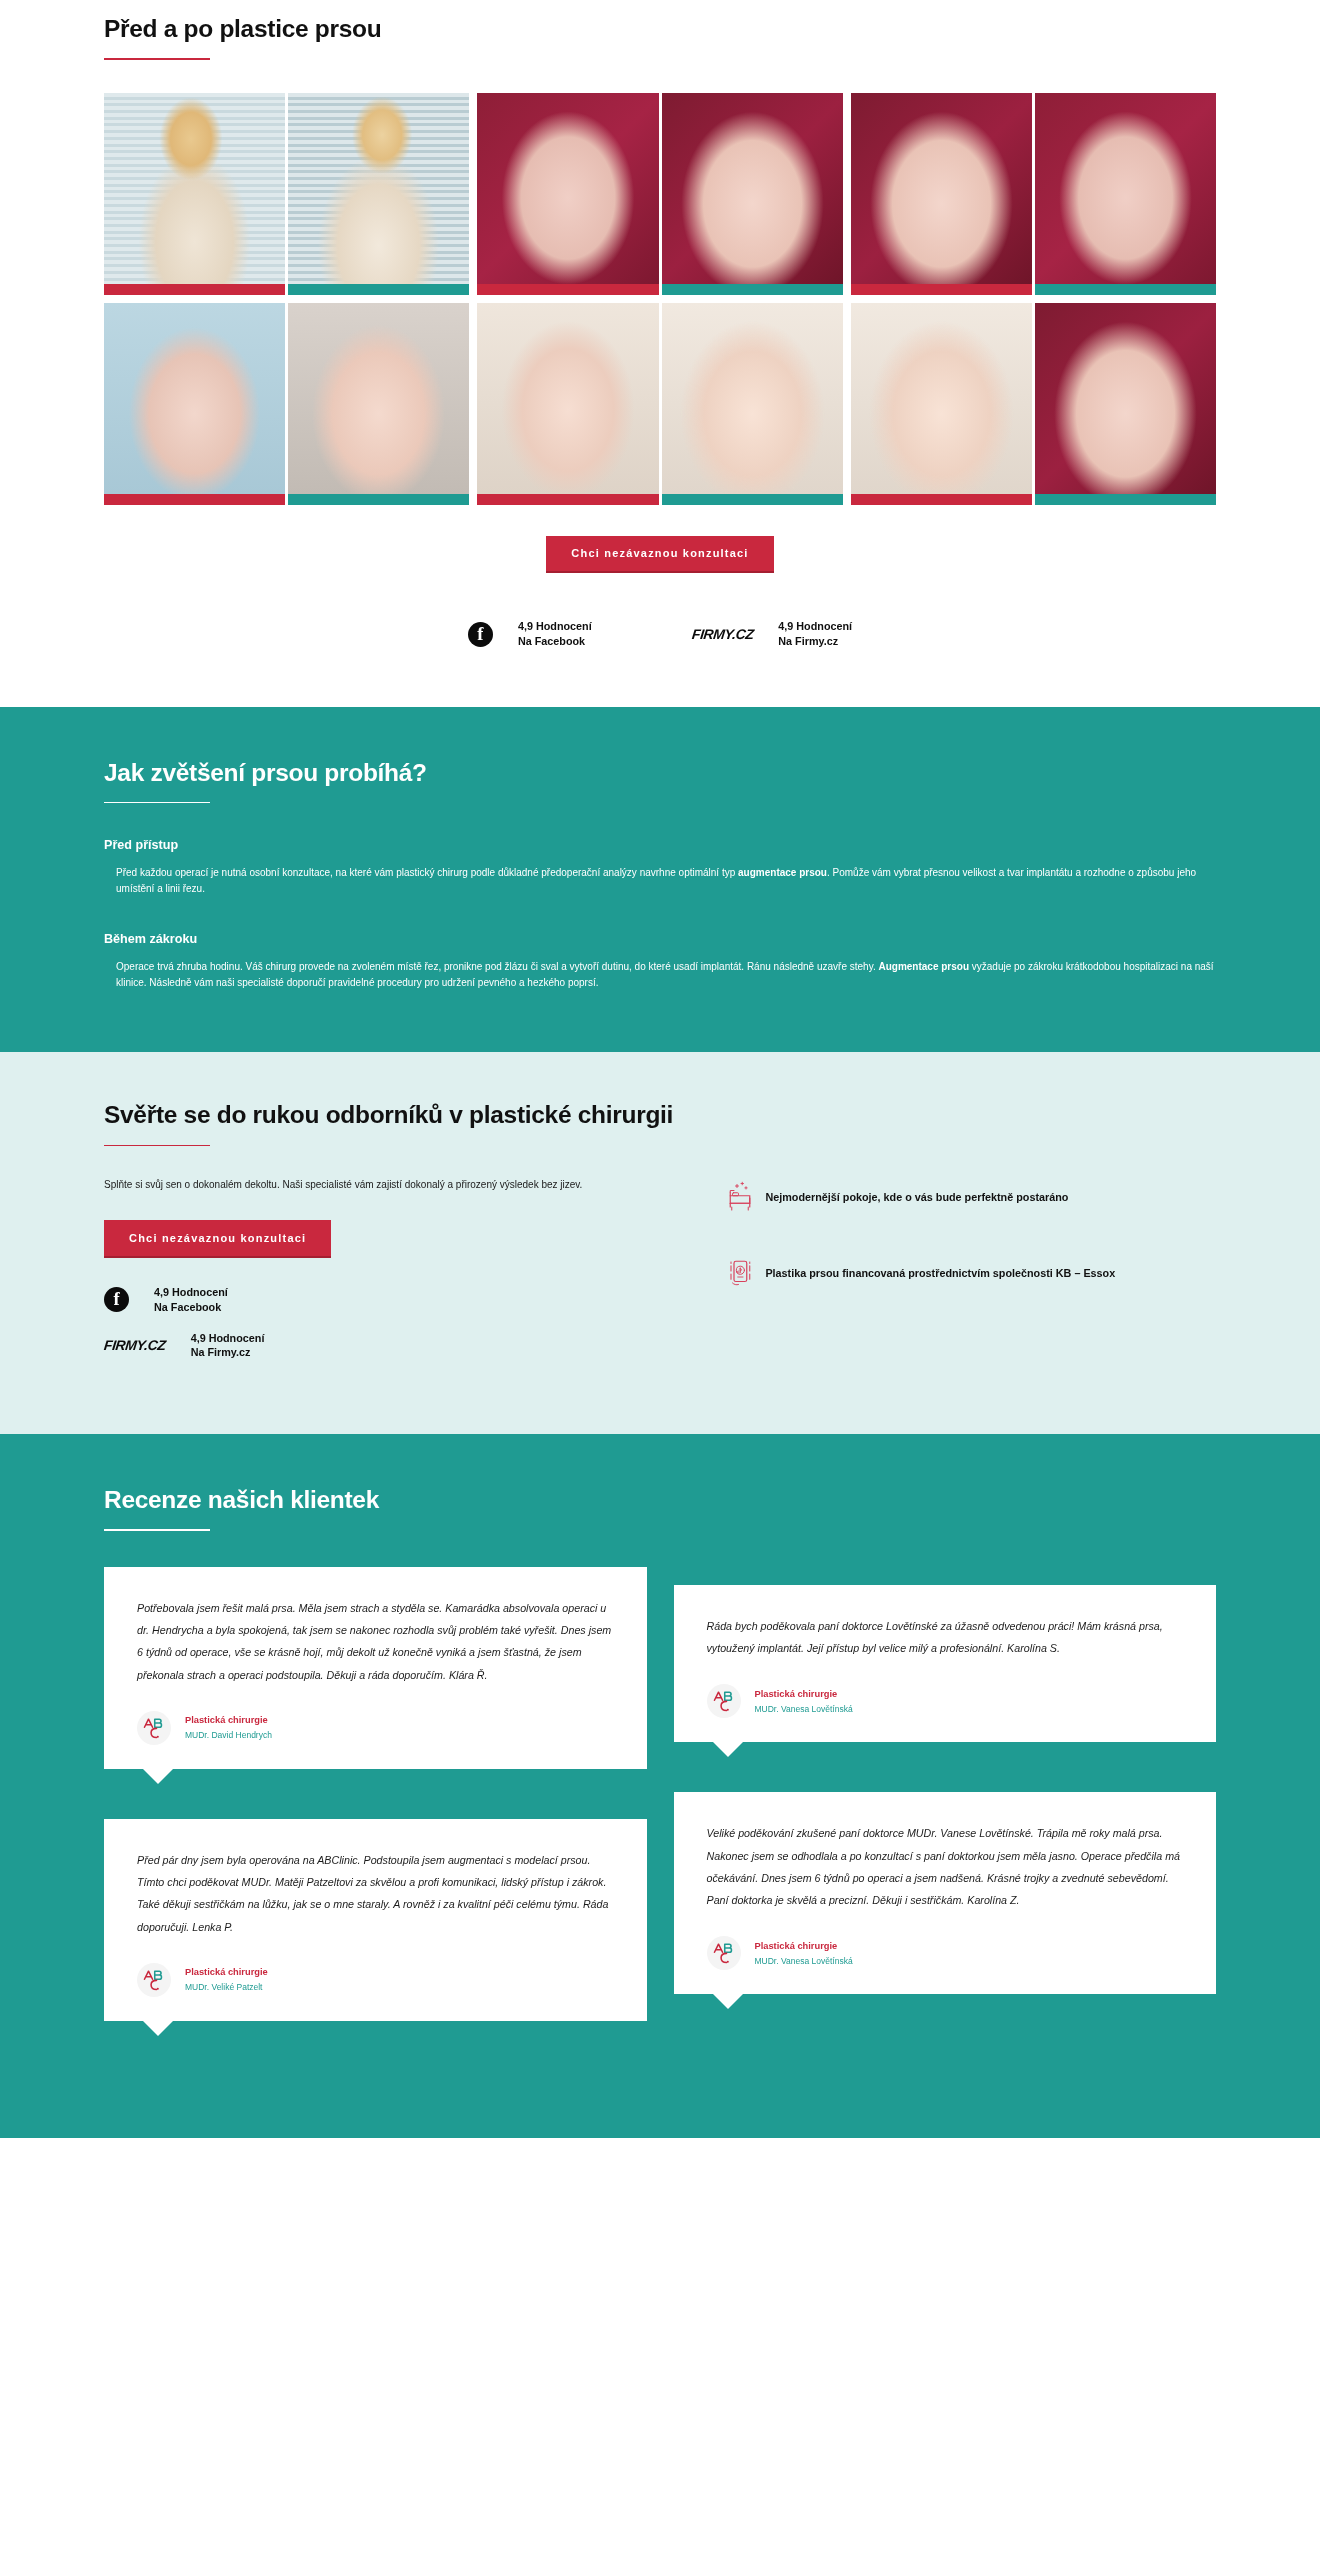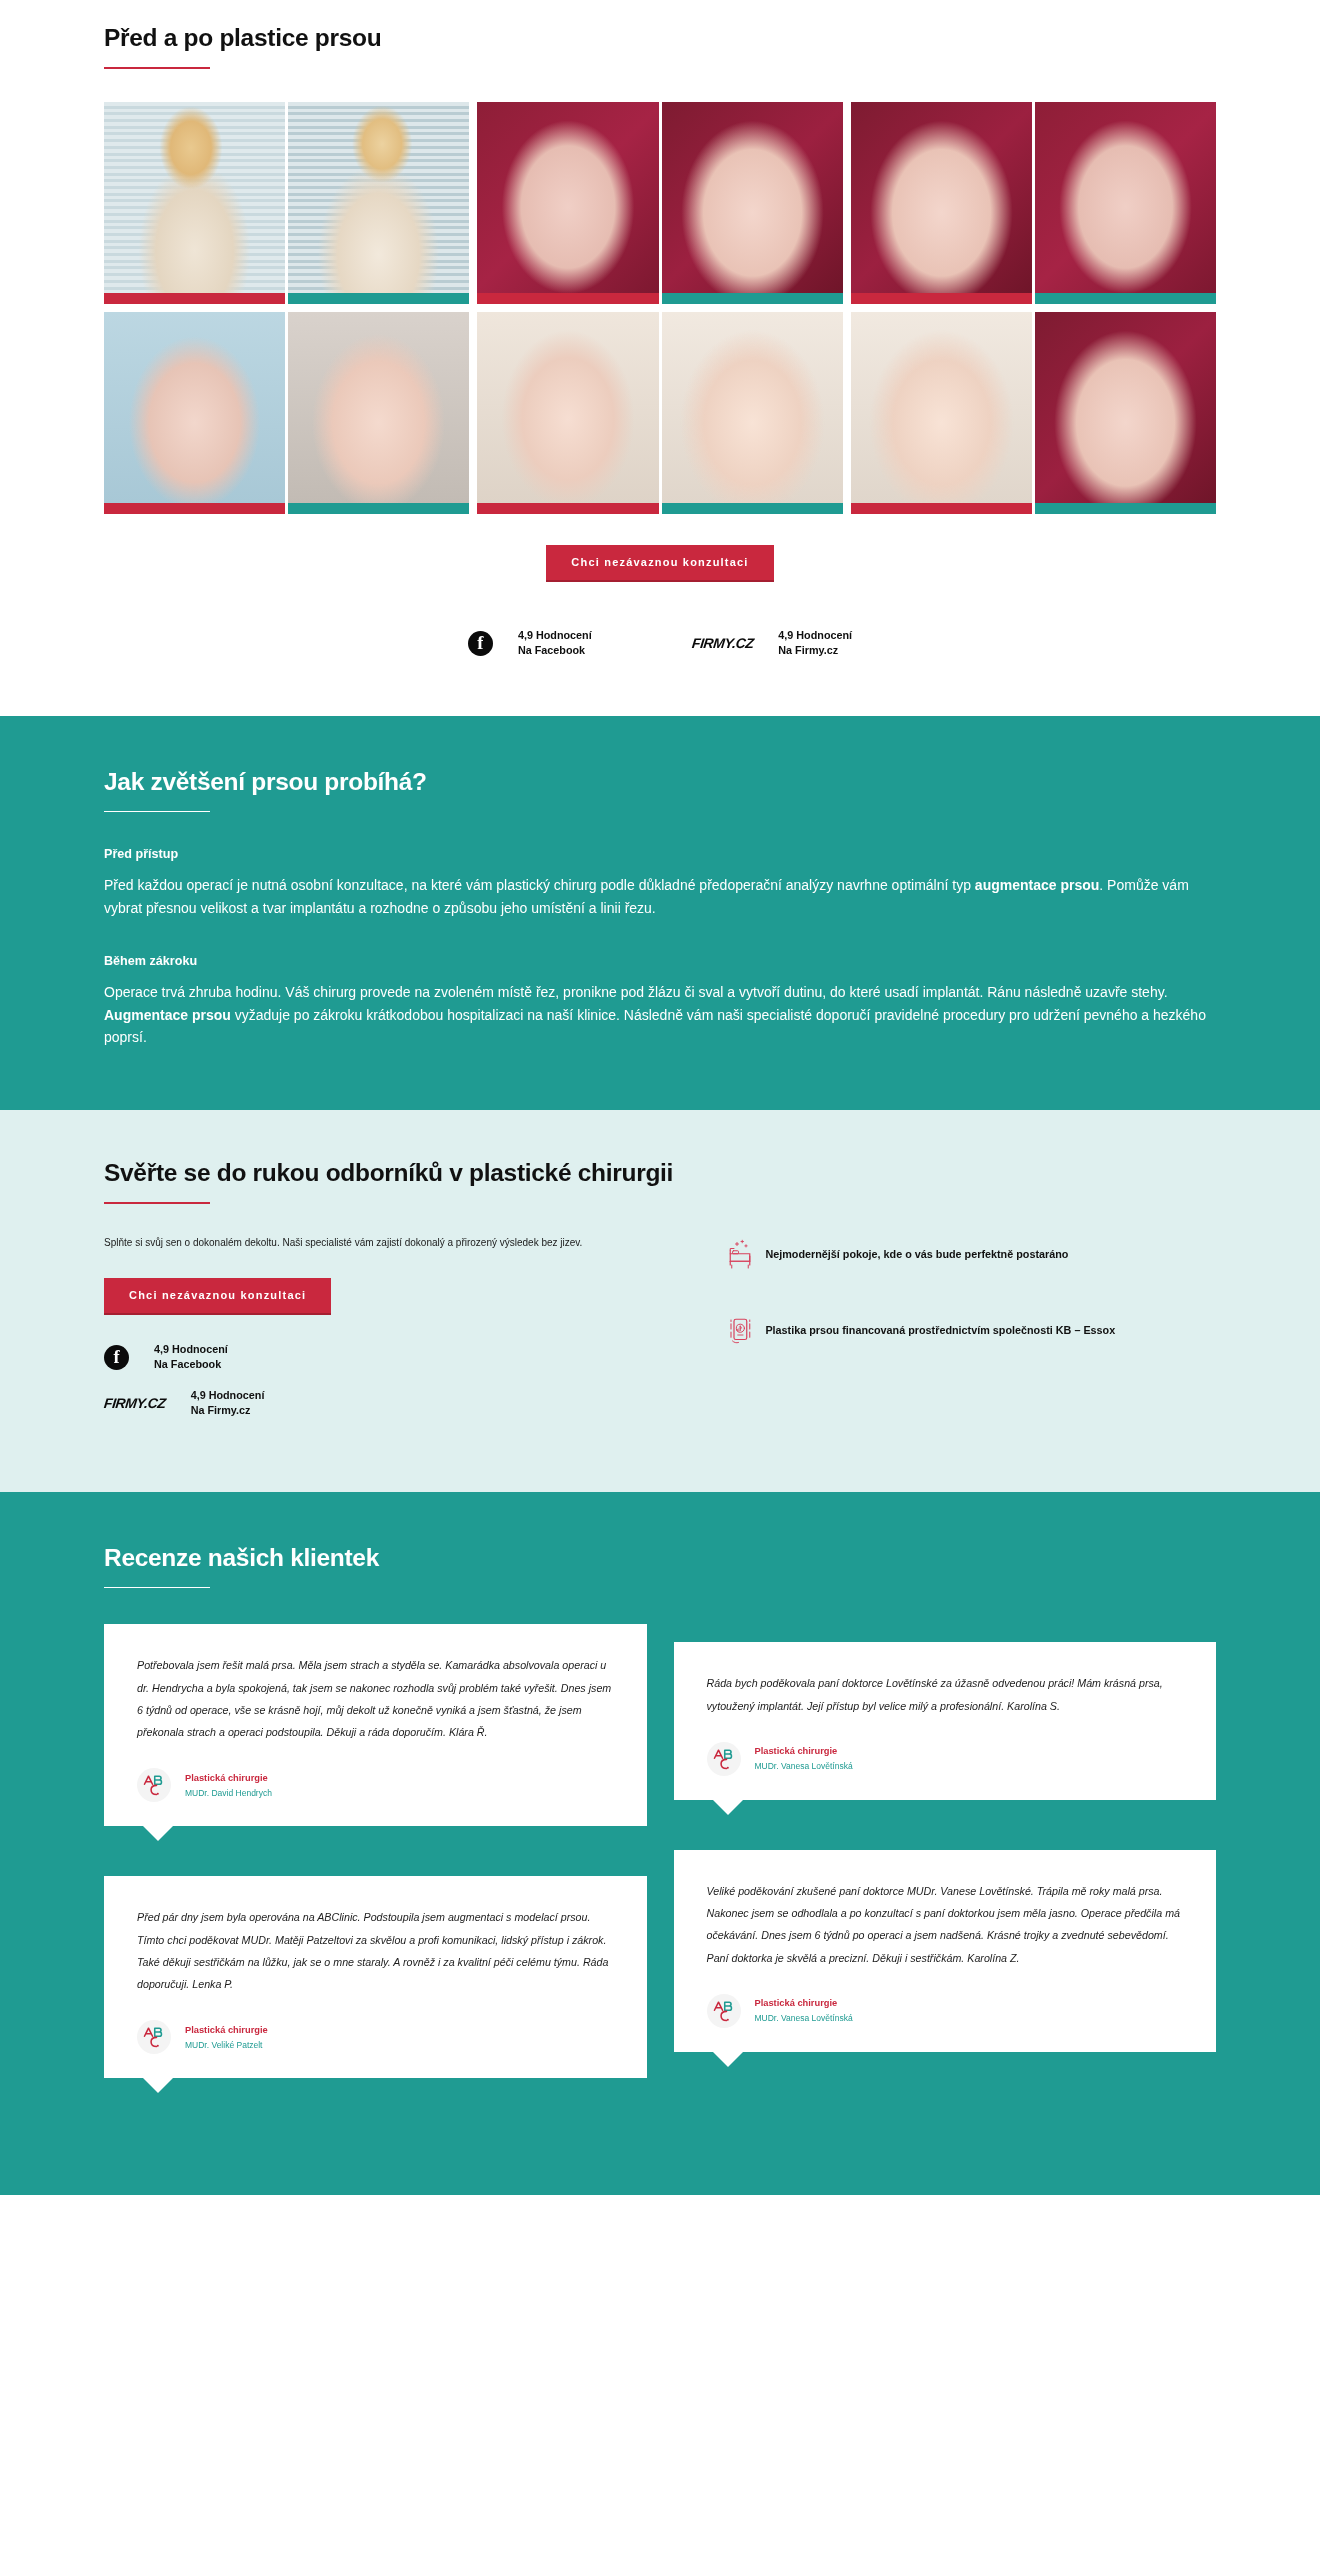--- a/index.html
+++ b/index.html
@@ -183,24 +183,25 @@
   
   .proc { padding: 52px 0 61px; }
   .proc-sub {
     color: #ffffff;
     font-size: 12.6px;
     font-weight: 800;
     margin-top: 35px;
   }
   .proc-p {
     color: #ffffff;
-    font-size: 14px;
+    font-size: 10px;
     line-height: 1.62;
     margin-top: 12.6px;
     max-width: 1105px;
+    margin-left: 12px;
   }
   .proc-p b { font-weight: 800; }
 
   
   .experts { padding: 49px 0 58px; }
   .experts-grid {
     display: flex;
     gap: 45px;
     margin-top: 31px;
   }
@@ -290,21 +291,21 @@
     line-height: 1.45;
     margin-top: 1.5px;
   }
 </style>
 </head>
 <body>
 
 <div class="page">
 
   <section class="section sec-white">
-    <div class="inner" style="padding-top:24px;padding-bottom:58px;">
+    <div class="inner" style="padding-top:15px;padding-bottom:58px;">
 
       <h2 class="h-title">Před a po plastice prsou</h2>
       <div class="rule"></div>
 
       <div class="gallery-wrap">
 
         <div class="gal-row">
           <div class="gal-pair">
             <div class="gal-cell before">
               <div class="gal-photo">

